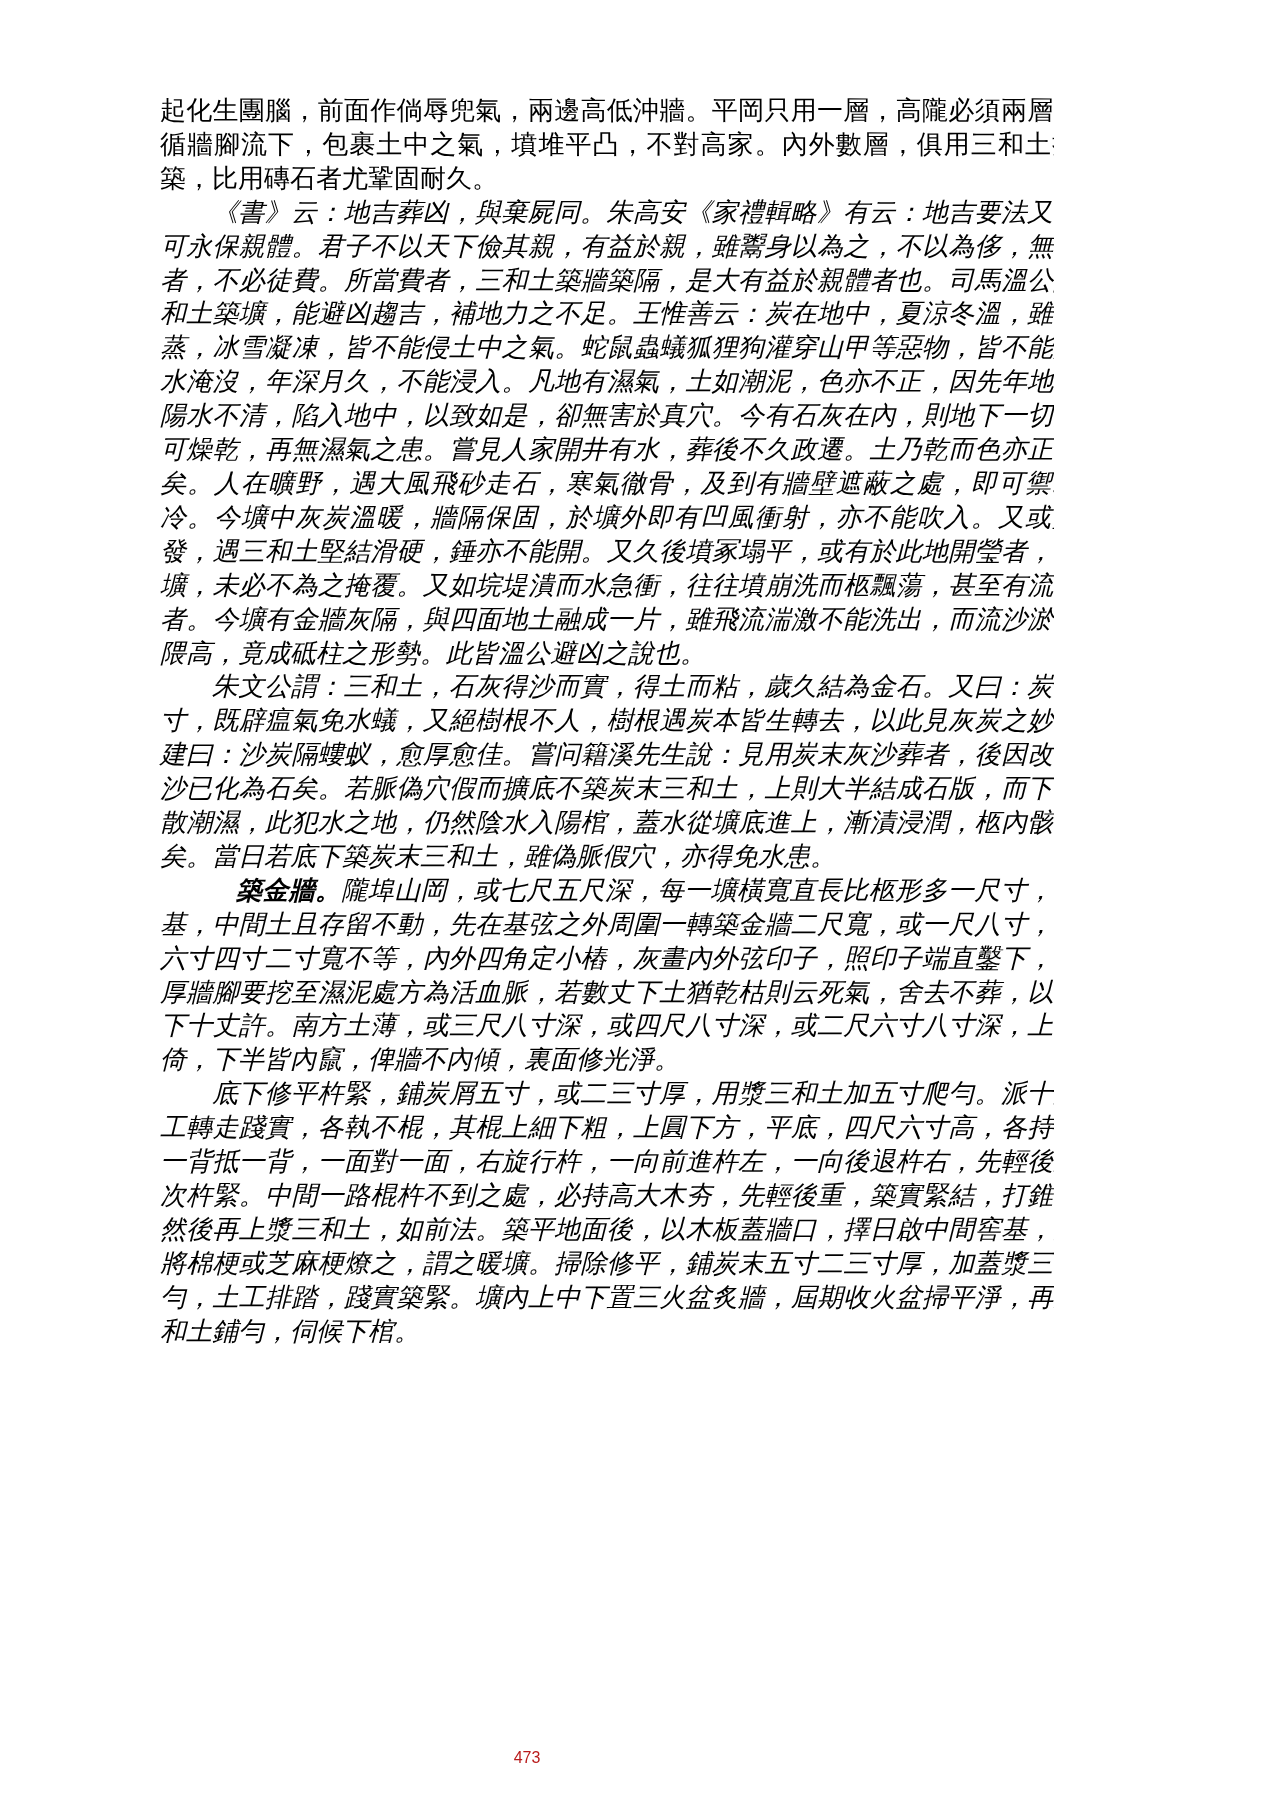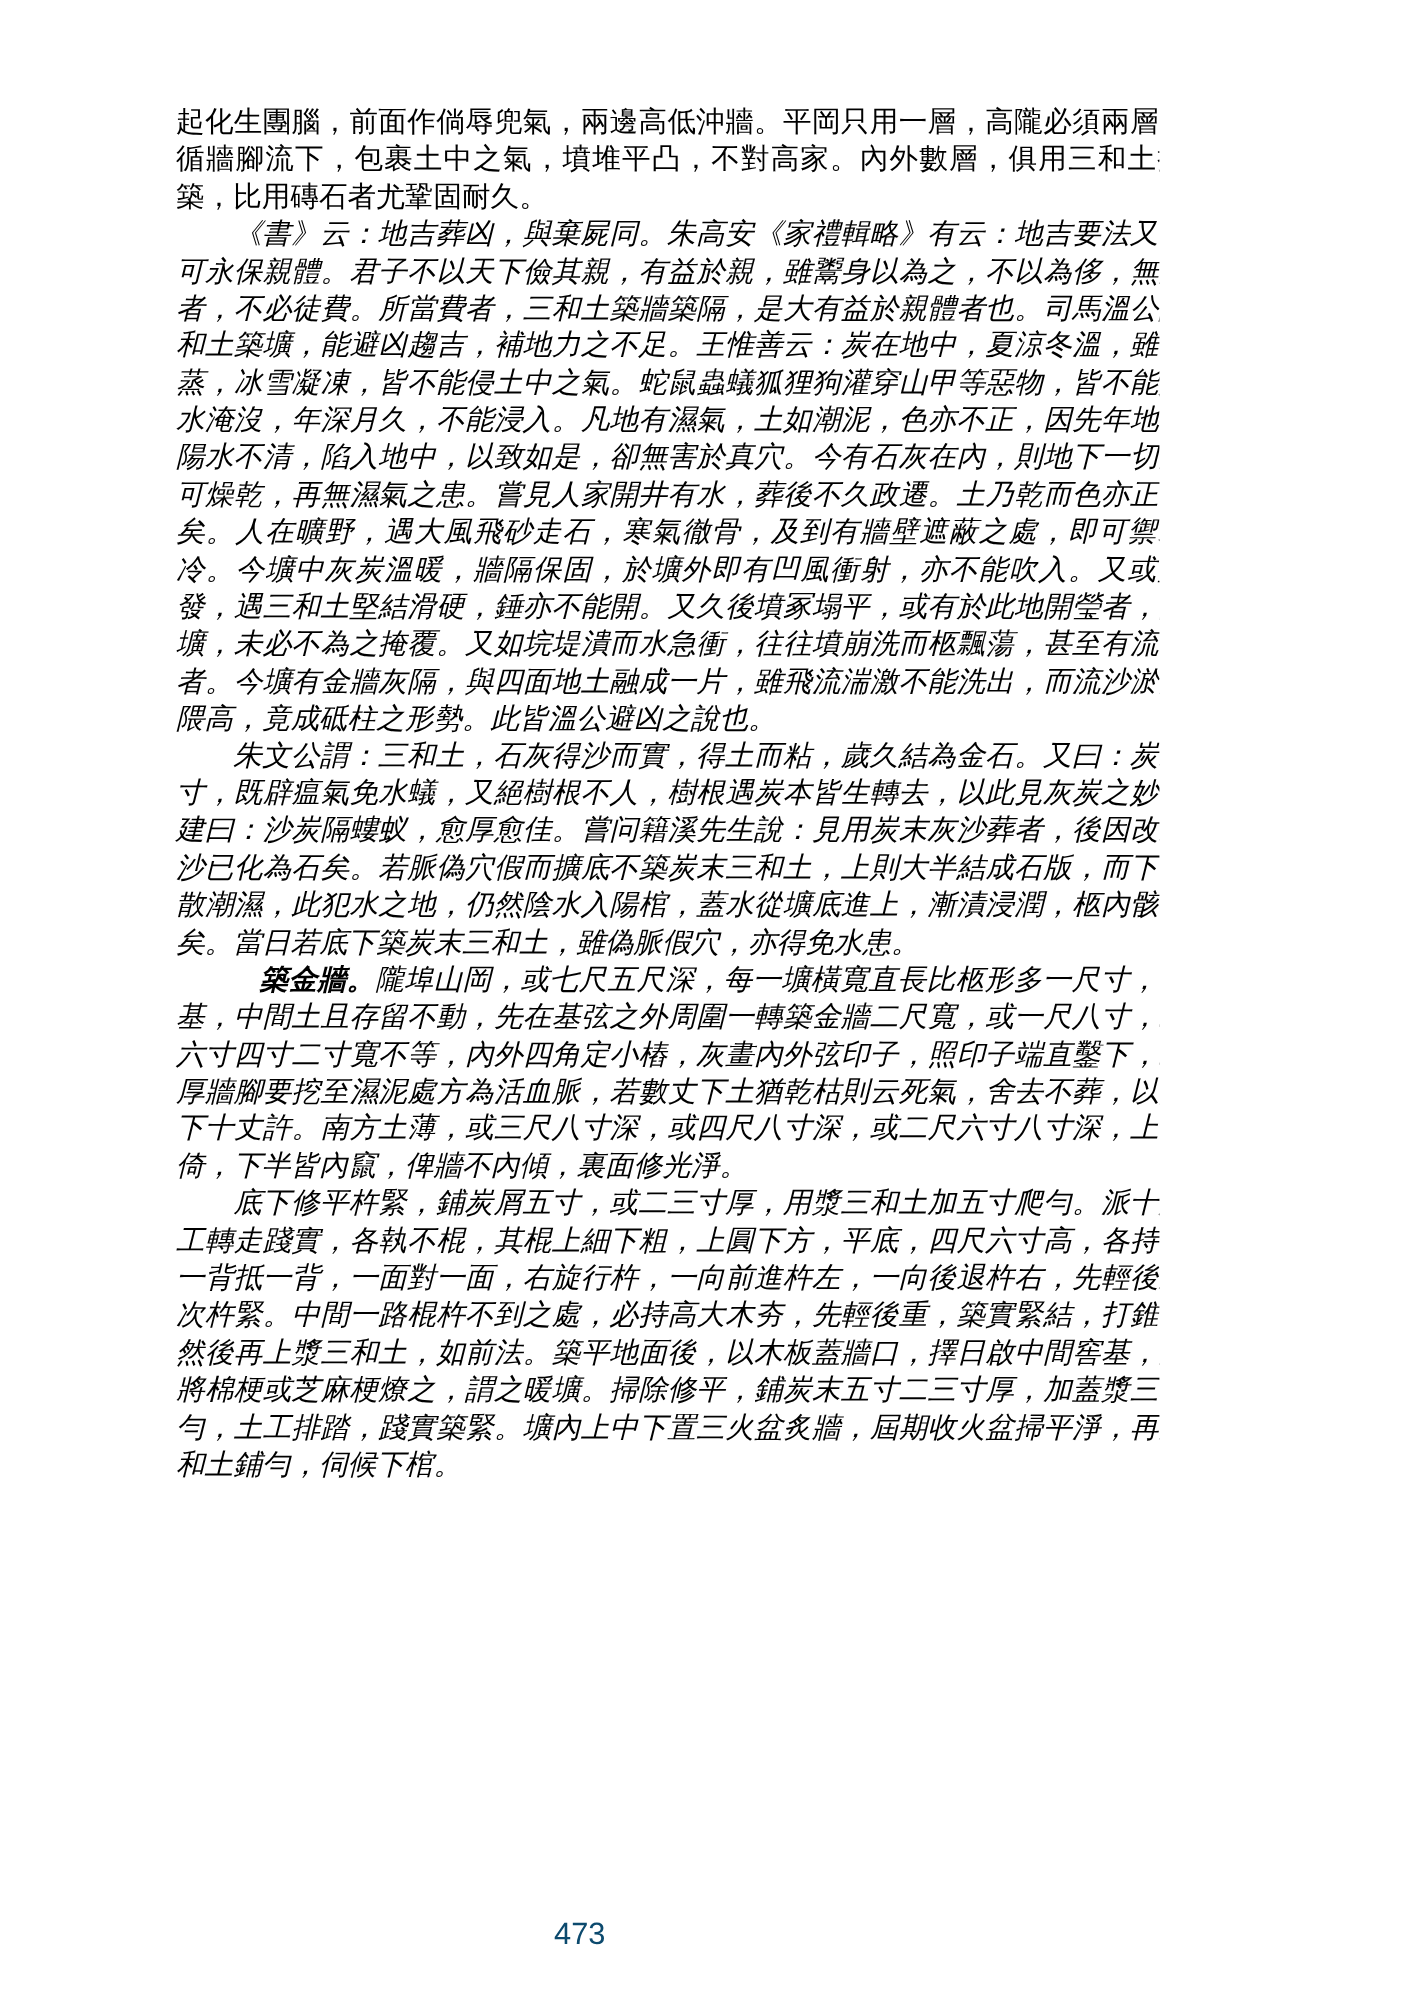--- a/index.html
+++ b/index.html
@@ -37,23 +37,23 @@
   .lead {
     font-weight: 700;
     margin-left: 24px;
   }
   .page-number {
     position: absolute;
     left: 0;
     top: 1744px;
     width: 100%;
     text-align: center;
-    color: #0c4a6e;
+    color: #b91c1c;
     font-family: "Liberation Sans", "DejaVu Sans", sans-serif;
-    font-size: 28px;
+    font-size: 16px;
     line-height: 28px;
   }
 </style>
 </head>
 <body>
 
 <div class="page">
   <div class="text-block">
 
     <p class="para"><span>起化生團腦，前面作倘辱兜氣，兩邊高低沖牆。平岡只用一層，高隴必須兩層，內水循牆腳流下，包裹土中之氣，墳堆平凸，不對高家。內外數層，俱用三和土拌漿緊築，比用磚石者尤鞏固耐久。</span></p>

